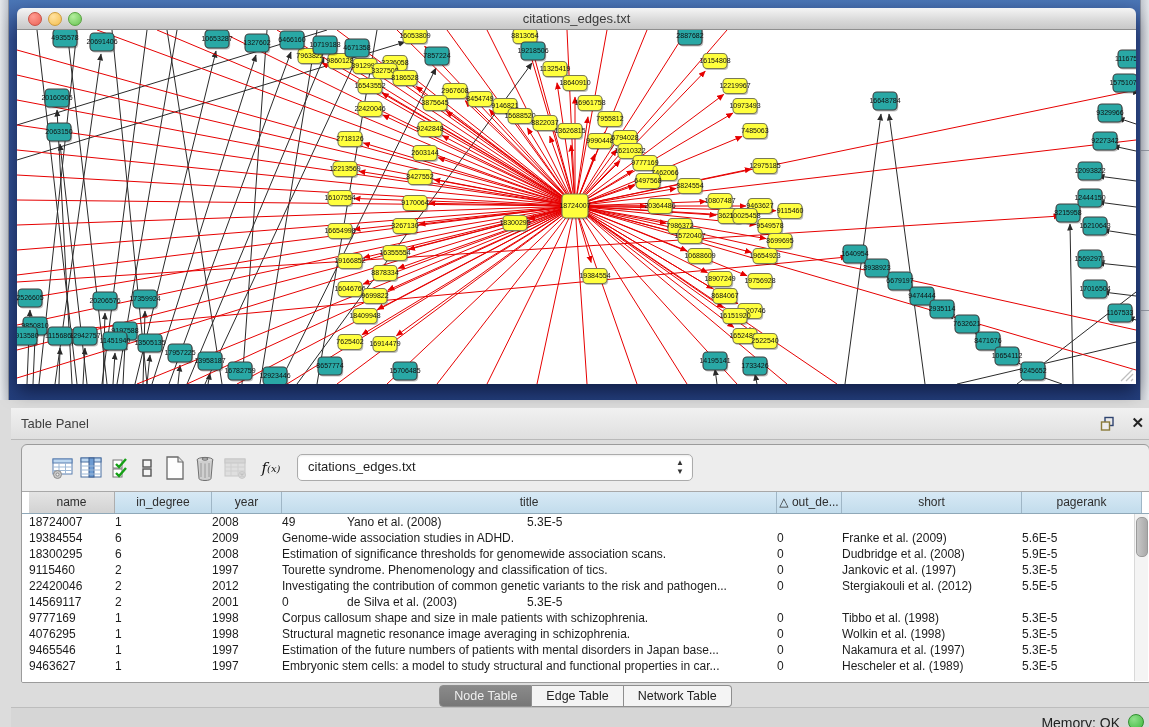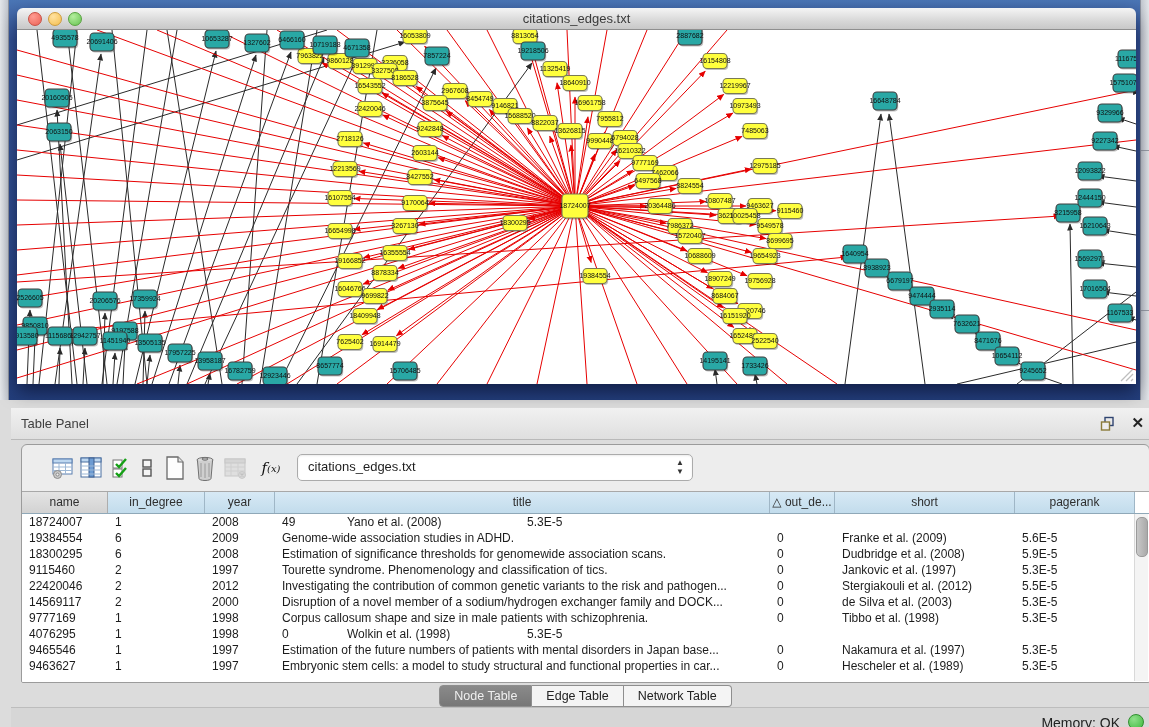--- a/index.html
+++ b/index.html
@@ -36,21 +36,21 @@
   .container{position:absolute;left:10px;top:36px;width:1127px;height:237px;background:#EDEDED;
     border:1px solid #9B9B9B;border-radius:6px 6px 2px 2px;overflow:hidden;}
   .toolbar{position:relative;height:46px;}
   .tbtn{position:absolute;top:10px;width:26px;height:26px;display:flex;align-items:center;justify-content:center;cursor:pointer;}
   .combo{position:absolute;left:275px;top:9px;width:394px;height:25px;background:#FFFFFF;
     border:1px solid #ABABAB;border-radius:5px;box-shadow:inset 0 1px 2px rgba(0,0,0,.08);cursor:pointer;}
   .combo .cval{position:absolute;left:10px;top:4px;font-size:13px;color:#1E1E1E;}
   .combo .steppers{position:absolute;right:8px;top:3px;display:flex;flex-direction:column;line-height:9px;font-size:8px;color:#333;}
   
   .tbl{position:absolute;left:0;top:46px;right:0;bottom:0;background:#FFFFFF;border-top:1px solid #A8A8A8;}
-  .thead{display:flex;height:21px;border-bottom:1px solid #8FA8B8;}
+  .thead{display:flex;height:21px;border-bottom:1px solid #8FA8B8;justify-content:center;}
   .hc{box-sizing:border-box;height:21px;line-height:20px;text-align:center;font-size:12px;color:#2E2E2E;
     background:linear-gradient(180deg,#D7E9F5,#C2DCEC);border-right:1px solid #9FB6C6;overflow:hidden;white-space:nowrap;cursor:pointer;}
   .hc.gray{background:linear-gradient(180deg,#E4E4E4,#D2D2D2);border-right:1px solid #ADADAD;}
   .trow{display:flex;height:16px;line-height:16px;cursor:default;}
   .tc{box-sizing:border-box;padding-left:7px;font-size:12px;color:#1C1C1C;overflow:hidden;white-space:nowrap;}
   .c0{width:86px}.c1{width:97px}.c2{width:70px}.c3{width:495px}.c4{width:65px}.c5{width:180px}.c6{width:120px}
   .vscroll{position:absolute;right:1px;top:22px;width:13px;bottom:1px;background:#F4F4F4;border-left:1px solid #D9D9D9;}
   .vthumb{position:absolute;left:1px;top:3px;width:10px;height:38px;border-radius:5px;
     background:linear-gradient(90deg,#C9C9C9,#A9A9A9);border:1px solid #9A9A9A;cursor:pointer;}
   
@@ -1030,39 +1030,39 @@
               <div class="tc c1">2</div>
               <div class="tc c2">2012</div>
               <div class="tc c3">Investigating the contribution of common genetic variants to the risk and pathogen...</div>
               <div class="tc c4">0</div>
               <div class="tc c5">Stergiakouli et al. (2012)</div>
               <div class="tc c6">5.5E-5</div>
             </div>
             <div class="trow">
               <div class="tc c0">14569117</div>
               <div class="tc c1">2</div>
-              <div class="tc c2">2000</div>
-              <div class="tc c3">Disruption of a novel member of a sodium/hydrogen exchanger family and DOCK...</div>
+              <div class="tc c2">2001</div>
               <div class="tc c4">0</div>
               <div class="tc c5">de Silva et al. (2003)</div>
               <div class="tc c6">5.3E-5</div>
             </div>
             <div class="trow">
               <div class="tc c0">9777169</div>
               <div class="tc c1">1</div>
               <div class="tc c2">1998</div>
               <div class="tc c3">Corpus callosum shape and size in male patients with schizophrenia.</div>
               <div class="tc c4">0</div>
               <div class="tc c5">Tibbo et al. (1998)</div>
               <div class="tc c6">5.3E-5</div>
             </div>
             <div class="trow">
               <div class="tc c0">4076295</div>
               <div class="tc c1">1</div>
               <div class="tc c2">1998</div>
+              <div class="tc c3">Structural magnetic resonance image averaging in schizophrenia.</div>
               <div class="tc c4">0</div>
               <div class="tc c5">Wolkin et al. (1998)</div>
               <div class="tc c6">5.3E-5</div>
             </div>
             <div class="trow">
               <div class="tc c0">9465546</div>
               <div class="tc c1">1</div>
               <div class="tc c2">1997</div>
               <div class="tc c3">Estimation of the future numbers of patients with mental disorders in Japan base...</div>
               <div class="tc c4">0</div>

